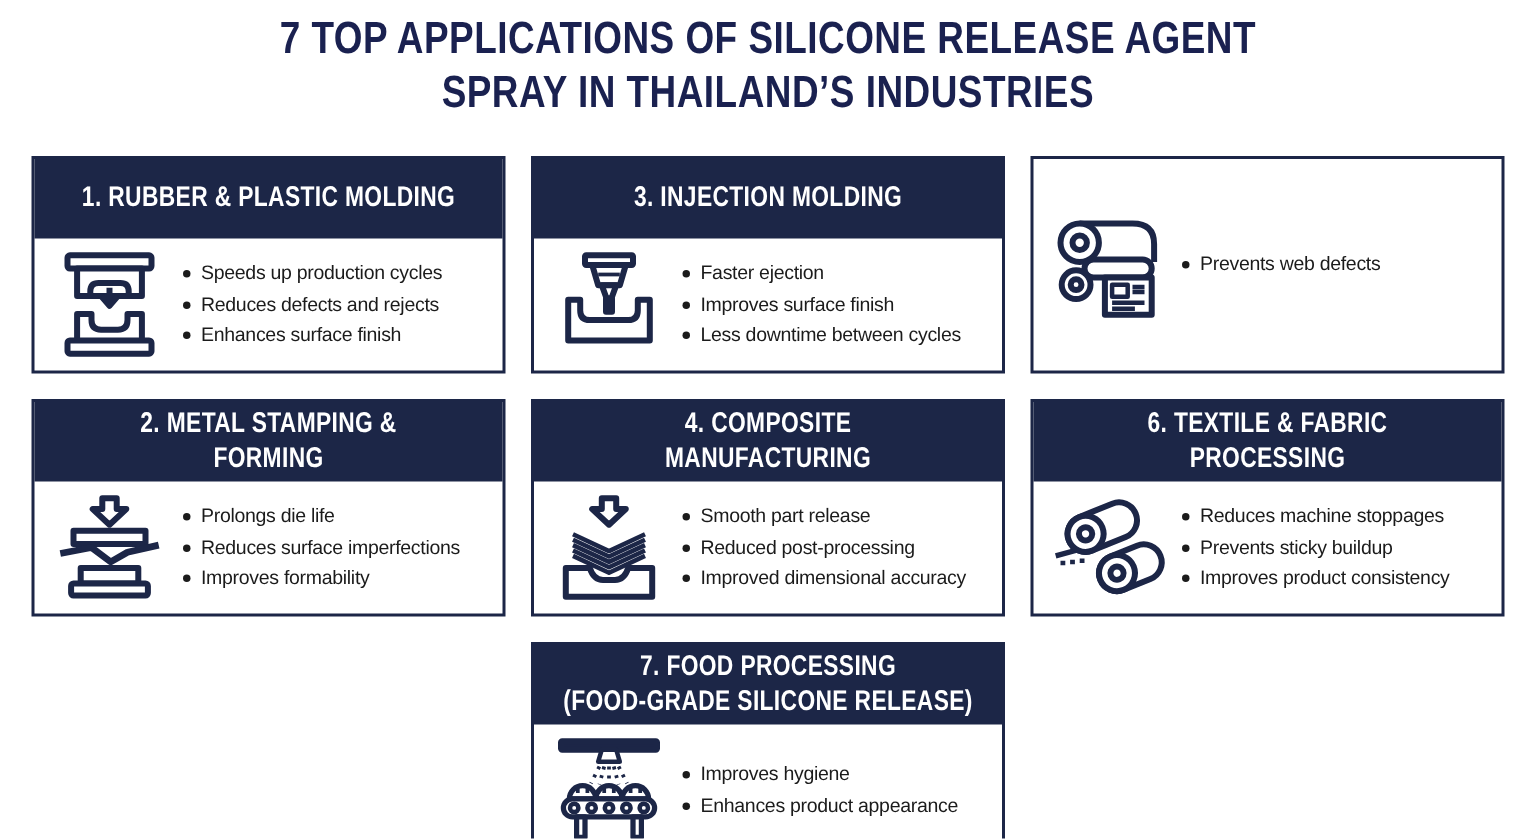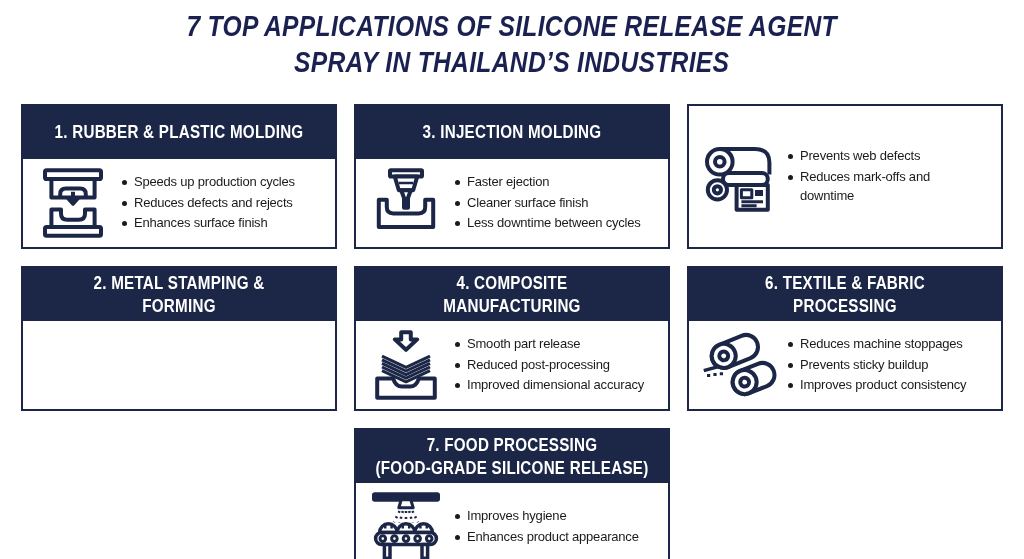--- a/index.html
+++ b/index.html
@@ -5,21 +5,21 @@
   * { box-sizing: border-box; }
   html, body { margin: 0; padding: 0; }
   body {
     width: 1024px; height: 559px; overflow: hidden;
     background: #ffffff;
     font-family: "Liberation Sans", sans-serif;
   }
   .page { width: 1024px; height: 559px; position: relative; }
 
   
-  .title-wrap { margin: 8px 21px 0; text-align: center; font-style: italic; }
+  .title-wrap { margin: 8px 21px 0; text-align: center; }
   .title-text {
     display: inline-block;
     font-size: 30px; line-height: 36px; font-weight: 700;
     color: #1a2150; letter-spacing: 0.4px;
     white-space: pre-line;
     transform: scaleX(0.82); transform-origin: 50% 0;
   }
 
   
   .grid {
@@ -120,21 +120,21 @@
             <rect x="30" y="4" width="40" height="8" rx="1" fill="#fff"></rect>
             <path d="M36 12 H64 L59 29 H41 Z" fill="#fff"></path>
             <path d="M41 20 H59" stroke-width="2.5"></path>
             <path d="M44 29 H56 L52 40 H48 Z" fill="#fff"></path>
             <rect x="47.5" y="40" width="5" height="11" fill="#fff"></rect>
             <path d="M16 41 V75 H84 V41 H74 V50 Q74 58 66 58 H34 Q26 58 26 50 V41 Z" fill="#fff"></path>
           </svg>
         </div>
         <ul class="bullets">
           <li>Faster ejection</li>
-          <li>Cleaner surface finish</li>
+          <li>Improves surface finish</li>
           <li>Less downtime between cycles</li>
         </ul>
       </div>
     </section>
 
     <section class="card">
       <div class="card-body">
         <div class="icon-box">
           <svg viewBox="0 0 100 90">
             <path d="M26 10 H70 Q88 10 88 27 V42"></path>
@@ -143,31 +143,45 @@
             <rect x="30" y="40" width="56" height="15" rx="7.5" fill="#fff"></rect>
             <circle cx="23" cy="61" r="12" fill="#fff"></circle>
             <circle cx="23" cy="61" r="4.5" fill="#fff"></circle>
             <rect x="47" y="55" width="39" height="31" fill="#fff"></rect>
             <rect x="53" y="61" width="13" height="10" stroke-width="3"></rect>
             <path d="M70 63 H80 M70 67 H80 M53 76 H80 M53 81 H72" stroke-width="3"></path>
           </svg>
         </div>
         <ul class="bullets">
           <li>Prevents web defects</li>
-          <li>Reduces mark-offs and
-downtime</li>
         </ul>
       </div>
     </section>
 
     <section class="card">
       <header class="card-header">
         <span class="h-text">2. METAL STAMPING &amp;
 FORMING</span>
       </header>
+      <div class="card-body">
+        <div class="icon-box">
+          <svg viewBox="0 0 100 90">
+            <path d="M44 4 H56 V13 H64 L50 26 L36 13 H44 Z" fill="#fff"></path>
+            <rect x="20" y="31" width="60" height="11" fill="#fff"></rect>
+            <path d="M9 50 L35 45 L51 57 L65 49 L91 43" stroke-width="4.5"></path>
+            <rect x="26" y="62" width="48" height="13" fill="#fff"></rect>
+            <rect x="18" y="75" width="64" height="10" rx="2" fill="#fff"></rect>
+          </svg>
+        </div>
+        <ul class="bullets">
+          <li>Prolongs die life</li>
+          <li>Reduces surface imperfections</li>
+          <li>Improves formability</li>
+        </ul>
+      </div>
     </section>
 
     <section class="card">
       <header class="card-header">
         <span class="h-text">4. COMPOSITE
 MANUFACTURING</span>
       </header>
       <div class="card-body">
         <div class="icon-box">
           <svg viewBox="0 0 100 90">

